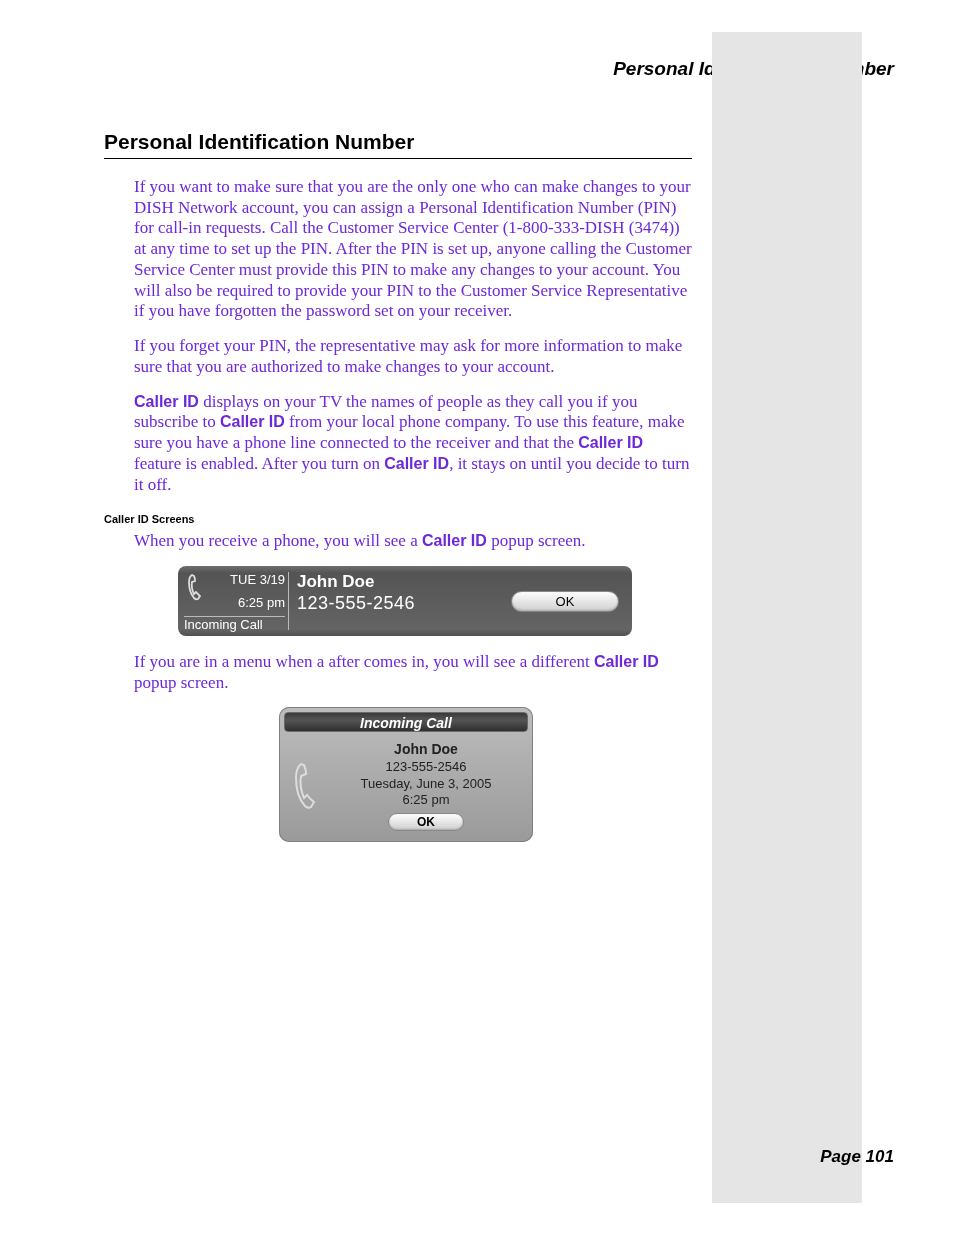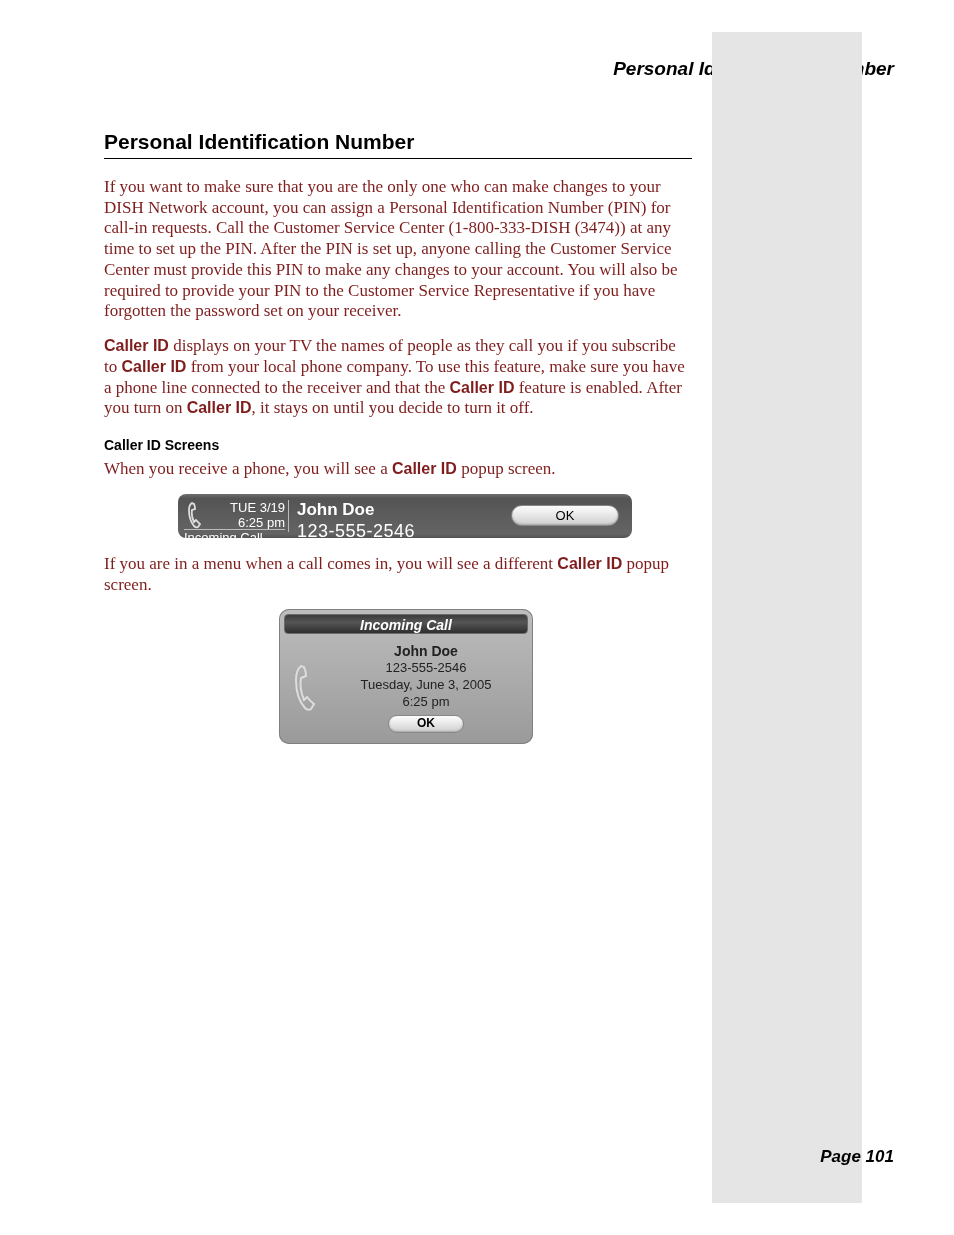--- a/index.html
+++ b/index.html
@@ -46,46 +46,47 @@
     font-weight: bold;
     font-size: 21px;
     padding-bottom: 4px;
     border-bottom: 1.5px solid #000;
     margin-bottom: 18px;
     margin-top: 10px;
   }
   h2.subsection {
     font-family: Arial, Helvetica, sans-serif;
     font-weight: bold;
-    font-size: 14px;
+    font-size: 11px;
     margin-top: 18px;
     margin-bottom: 6px;
   }
   p.body {
     font-size: 17px;
     line-height: 1.22;
     margin-bottom: 14px;
-    color: #7f1d1d;
+    margin-left: 30px;
+    color: #6d28d9;
   }
   p.body .b { font-weight: bold; font-family: Arial, Helvetica, sans-serif; font-size: 16px; }
   
   .page-footer {
     position: absolute;
     bottom: 68px;
     right: 60px;
     font-family: Arial, Helvetica, sans-serif;
     font-weight: bold;
     font-style: italic;
     font-size: 17px;
   }
   
   .popup-bar {
     margin-left: 74px;
     width: 454px;
-    height: 44px;
+    height: 70px;
     background: linear-gradient(#6f6f6f, #545454 10%, #646464 90%, #525252);
     border-radius: 8px;
     display: flex;
     align-items: stretch;
     padding: 4px 6px;
     color: #fff;
     font-family: Arial, Helvetica, sans-serif;
     margin-bottom: 16px;
   }
   .popup-bar .left {
@@ -209,20 +210,21 @@
 </head>
 <body>
 
 <div class="running-head">Personal Identification Number</div>
 
 <div class="page-main">
   <div class="content">
 
     <h1 class="section">Personal Identification Number</h1>
     <p class="body">If you want to make sure that you are the only one who can make changes to your DISH Network account, you can assign a Personal Identification Number (PIN) for call-in requests. Call the Customer Service Center (1-800-333-DISH (3474)) at any time to set up the PIN. After the PIN is set up, anyone calling the Customer Service Center must provide this PIN to make any changes to your account. You will also be required to provide your PIN to the Customer Service Representative if you have forgotten the password set on your receiver.</p>
+    <p class="body">If you forget your PIN, the representative may ask for more information to make sure that you are authorized to make changes to your account.</p>
 
     <p class="body">
       <span class="b">Caller ID</span><span> displays on your TV the names of people as they call you if you subscribe to </span><span class="b">Caller ID</span><span> from your local phone company. To use this feature, make sure you have a phone line connected to the receiver and that the </span><span class="b">Caller ID</span><span> feature is enabled. After you turn on </span><span class="b">Caller ID</span><span>, it stays on until you decide to turn it off.</span>
     </p>
 
     <h2 class="subsection">Caller ID Screens</h2>
     <p class="body">
       <span>When you receive a phone, you will see a </span><span class="b">Caller ID</span><span> popup screen.</span>
     </p>
 
@@ -242,21 +244,21 @@
         <span class="caller-name">John Doe</span>
         <span class="caller-num">123-555-2546</span>
       </div>
       <div class="ok-wrap">
         <div class="pill-btn">OK</div>
       </div>
     </div>
 
 
     <p class="body">
-      <span>If you are in a menu when a call comes in, you will see a different </span><span class="b">Caller ID</span><span> popup screen.</span>
+      <span>If you are in a menu when a after comes in, you will see a different </span><span class="b">Caller ID</span><span> popup screen.</span>
     </p>
 
     <div class="popup-card-outer">
       <div class="popup-card">
         <div class="titlebar">Incoming Call</div>
         <div class="cardbody">
           <div class="phone-col">
             <svg class="phone" width="30" height="52" viewBox="0 0 30 52" fill="none" stroke="#888" stroke-width="2">
               <path d="M10 4 Q5 8 5 18 Q5 36 14 46 Q17 49 20 47 L23 42 Q19 39 16 35 L13 38 Q8 26 10 16 L15 14 Q15 9 13 5 Z"></path>
             </svg>

